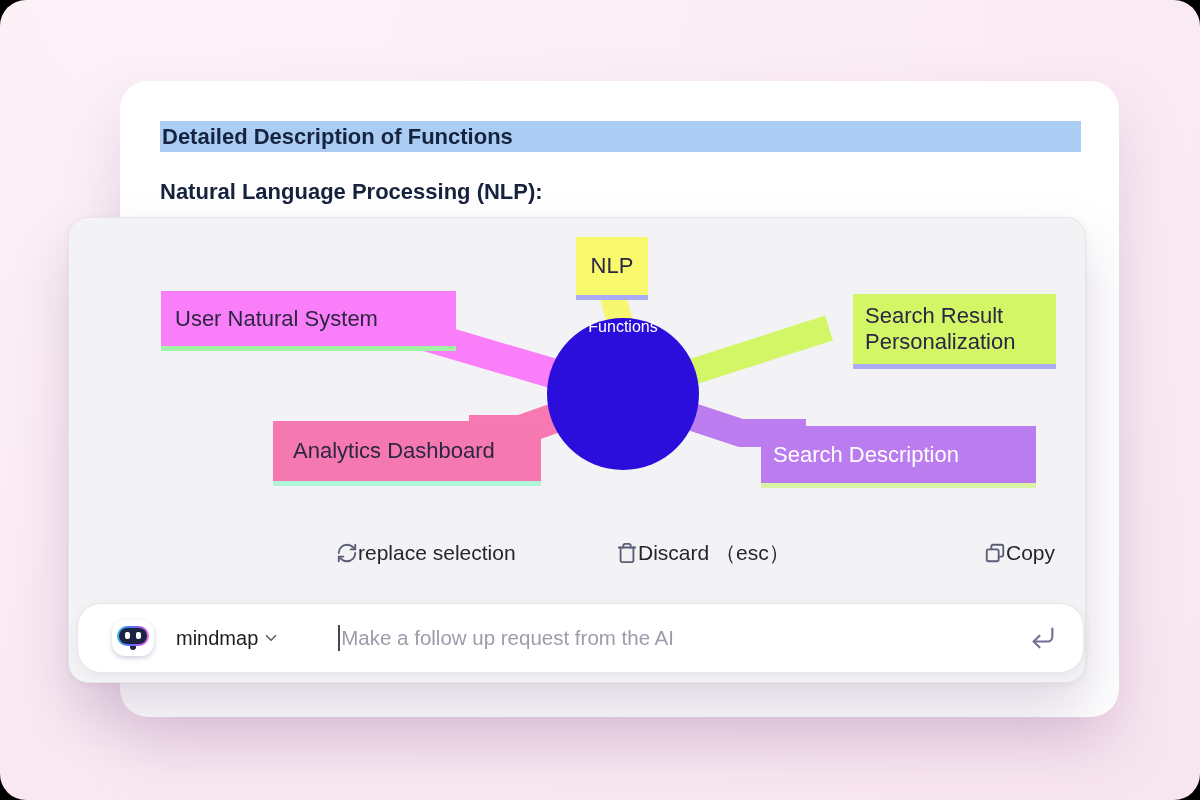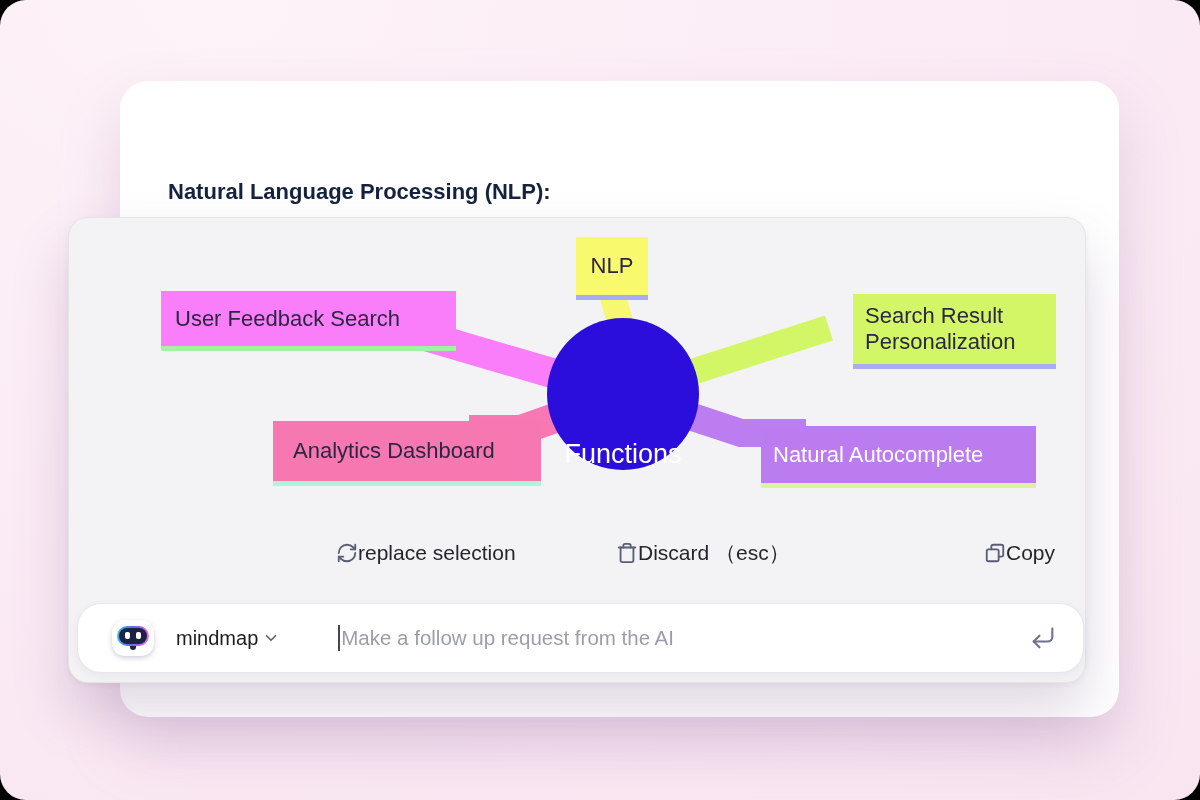--- a/index.html
+++ b/index.html
@@ -7,38 +7,38 @@
   .screen{position:relative;width:1200px;height:800px;}
   .page-bg{position:absolute;inset:0;border-radius:26px;overflow:hidden;
     background:radial-gradient(130% 130% at 18% 0%, #fdf3f8 0%, #fbecf5 45%, #f8e5f0 100%);}
 
   
   .doc-card{position:absolute;left:120px;top:81px;width:999px;height:636px;background:#ffffff;
     border-radius:28px;box-shadow:0 30px 60px rgba(178,138,182,.30);}
   .doc-heading-highlight{position:absolute;left:40px;top:40px;width:921px;height:31px;
     background:#abcdf4;display:flex;align-items:center;}
   .doc-heading-text{font-size:22px;font-weight:700;color:#16233e;padding-left:2px;}
-  .doc-subheading{position:absolute;left:40px;top:98px;font-size:22px;font-weight:700;color:#16233e;margin-left:8px;}
+  .doc-subheading{position:absolute;left:40px;top:98px;font-size:22px;font-weight:700;color:#16233e;}
 
   
   .ai-panel{position:absolute;left:68px;top:217px;width:1018px;height:466px;background:#f3f3f5;
     border:1px solid #e4e4e9;border-radius:20px;
     box-shadow:0 30px 55px rgba(112,82,132,.22), 0 2px 6px rgba(0,0,0,.05);}
 
   
   .mindmap{position:absolute;left:0;top:0;width:1018px;height:300px;}
   .links{position:absolute;left:0;top:0;pointer-events:none;}
   .node{position:absolute;display:flex;align-items:center;font-size:22px;line-height:1.18;color:#2b2642;cursor:pointer;margin-left:30px;}
   .node-nlp{left:477px;top:19px;width:72px;height:63px;background:#f8f96d;border-bottom:5px solid #a9abf3;justify-content:center;}
   .node-ufs{left:62px;top:73px;width:295px;height:60px;background:#fa7df9;border-bottom:5px solid #a2f2a6;padding-left:14px;}
   .node-ad{left:174px;top:203px;width:268px;height:65px;background:#f678b1;border-bottom:5px solid #aff5da;padding-left:20px;}
   .node-srp{left:754px;top:76px;width:203px;height:75px;background:#d3f666;border-bottom:5px solid #a9abf3;padding-left:12px;align-items:center;}
   .node-sa{left:662px;top:208px;width:275px;height:62px;background:#ba7cee;border-bottom:5px solid #d9f3a2;padding-left:12px;color:#ffffff;}
   .center-node{position:absolute;left:478px;top:100px;width:152px;height:152px;border-radius:50%;
-    background:#2b0edb;color:#ffffff;display:flex;align-items:flex-end;justify-content:center;font-size:27px;cursor:pointer;}
+    background:#2b0edb;color:#ffffff;display:flex;align-items:flex-start;justify-content:center;font-size:16px;cursor:pointer;}
 
   
   .insert-btn{position:absolute;left:32px;top:311px;width:191px;height:48px;border:none;border-radius:9px;
     background:#6a63e8;color:#ffffff;font-size:20px;cursor:pointer;}
   .action{position:absolute;top:311px;height:48px;display:flex;align-items:center;
     font-size:21px;color:#25262c;cursor:pointer;}
   .action svg{stroke:#595e76;}
   .action-replace{left:267px;}
   .action-discard{left:547px;}
   .action-copy{right:30px;}
@@ -63,48 +63,51 @@
   .followup-input::placeholder{color:#9b9daa;}
   .enter-icon{margin-right:26px;flex:0 0 auto;stroke:#6e7191;cursor:pointer;}
 </style>
 </head>
 <body>
 
 <div class="screen">
   <div class="page-bg">
 
     <div class="doc-card">
+      <div class="doc-heading-highlight">
+        <span class="doc-heading-text">Detailed Description of Functions</span>
+      </div>
       <div class="doc-subheading">Natural Language Processing (NLP):</div>
     </div>
 
     <div class="ai-panel">
 
       <div class="mindmap">
         <svg class="links" width="1018" height="300">
           <line x1="350" y1="116" x2="554" y2="176" stroke="#fa7df9" stroke-width="30"></line>
           <polyline points="400,212 452,212 554,176" fill="none" stroke="#f778b2" stroke-width="30"></polyline>
           <line x1="537" y1="55" x2="560" y2="135" stroke="#f6f871" stroke-width="26"></line>
           <line x1="554" y1="176" x2="760" y2="110" stroke="#d3f666" stroke-width="26"></line>
           <polyline points="554,176 672,215 737,215" fill="none" stroke="#bb7def" stroke-width="28"></polyline>
         </svg>
 
         <div class="node node-nlp">
           <span>NLP</span>
         </div>
         <div class="node node-ufs">
-          <span>User Feedback Search</span>
+          <span>User Natural System</span>
         </div>
         <div class="node node-ad">
           <span>Analytics Dashboard</span>
         </div>
         <div class="node node-srp">
           <span>Search Result Personalization</span>
         </div>
         <div class="node node-sa">
-          <span>Natural Autocomplete</span>
+          <span>Search Description</span>
         </div>
         <div class="center-node">
           <span>Functions</span>
         </div>
       </div>
 
 
       <div class="action action-replace">
         <svg width="22" height="22" viewBox="0 0 24 24" fill="none" stroke-width="2" stroke-linecap="round" stroke-linejoin="round">
           <path d="M3 12a9 9 0 0 1 9-9 9.75 9.75 0 0 1 6.74 2.74L21 8"></path>

